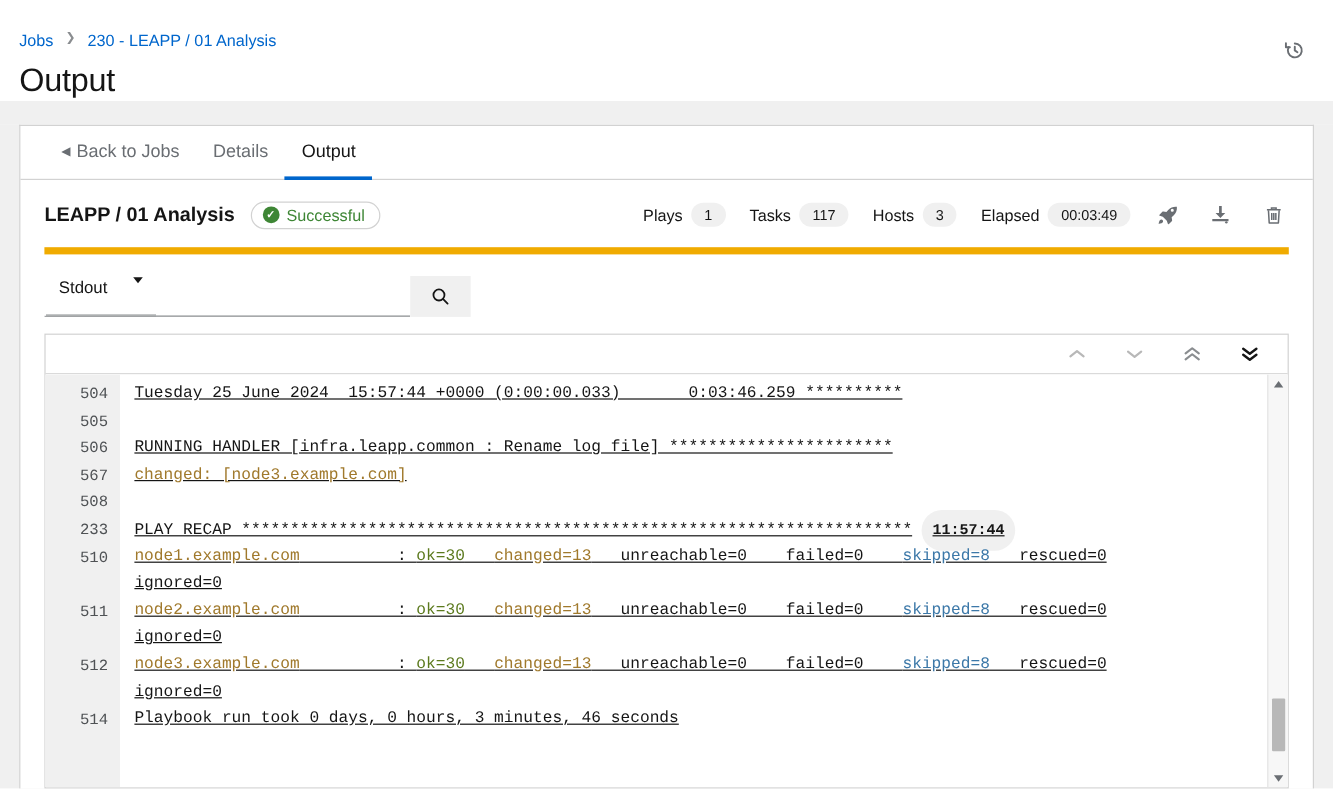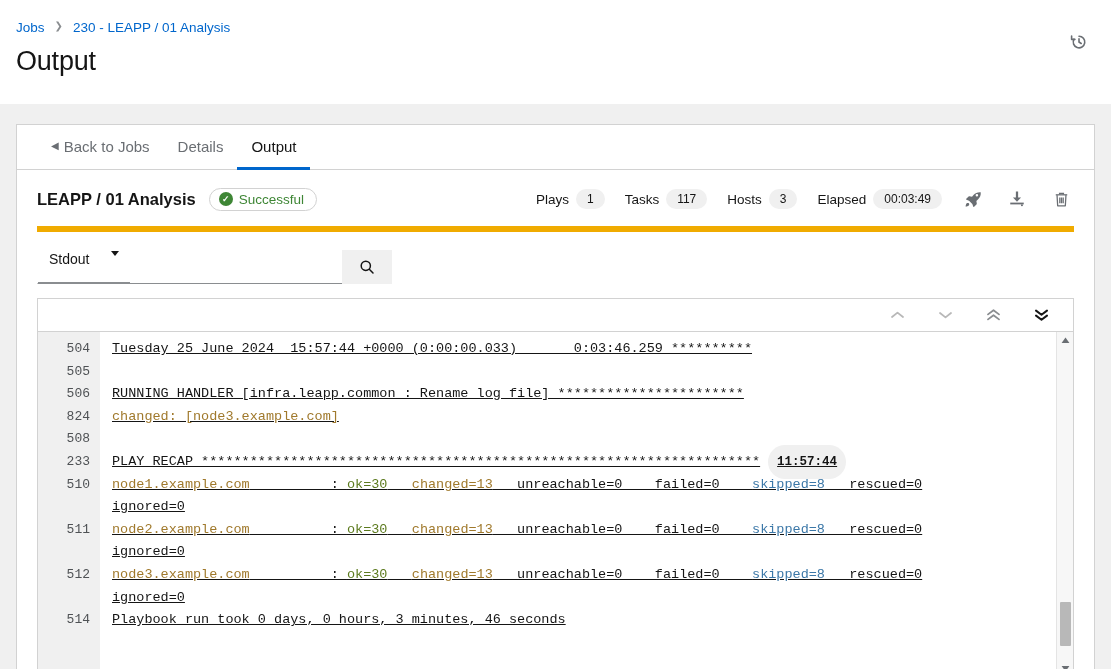--- a/index.html
+++ b/index.html
@@ -5,21 +5,21 @@
   * { box-sizing: border-box; margin: 0; padding: 0; }
   html, body {
     width: 1111px; height: 669px;
     background: #fff;
     font-family: "Liberation Sans", sans-serif;
     color: #151515;
     overflow: hidden;
   }
 
   
-  .page-head { position: relative; padding: 18px 20px 0 16px; height: 104px; background:#fff; }
+  .page-head { position: relative; padding: 24px 20px 0 16px; height: 84px; background:#fff; }
   .breadcrumb { display: flex; align-items: center; font-size: 13.5px; height: 18px; }
   .crumb-link { color: #0066cc; cursor: pointer; white-space: nowrap; }
   .crumb-sep {
     color: #8a8d90; margin: 0 10px; font-size: 10px; line-height: 1;
     display: inline-block; transform: translateY(-1px);
   }
   .page-title { font-size: 27px; font-weight: 400; letter-spacing: -0.2px; margin-top: 10px; color:#151515; }
   .history-btn {
     position: absolute; right: 18px; top: 28px;
     width: 28px; height: 28px; display: flex; align-items: center; justify-content: center;
@@ -253,21 +253,21 @@
               <path d="M2 7.6l5.5 4.2 5.5-4.2"></path>
             </svg>
         </div>
       </div>
 
       <div class="console-body">
         <div class="gutter" id="gutter">
             <div class="gut-num">504</div>
             <div class="gut-num">505</div>
             <div class="gut-num">506</div>
-            <div class="gut-num">824</div>
+            <div class="gut-num">567</div>
             <div class="gut-num">508</div>
             <div class="gut-num">233</div>
             <div class="gut-num">510</div>
             <div class="gut-num spacer">.</div>
             <div class="gut-num">511</div>
             <div class="gut-num spacer">.</div>
             <div class="gut-num">512</div>
             <div class="gut-num spacer">.</div>
             <div class="gut-num">514</div>
           </div>

